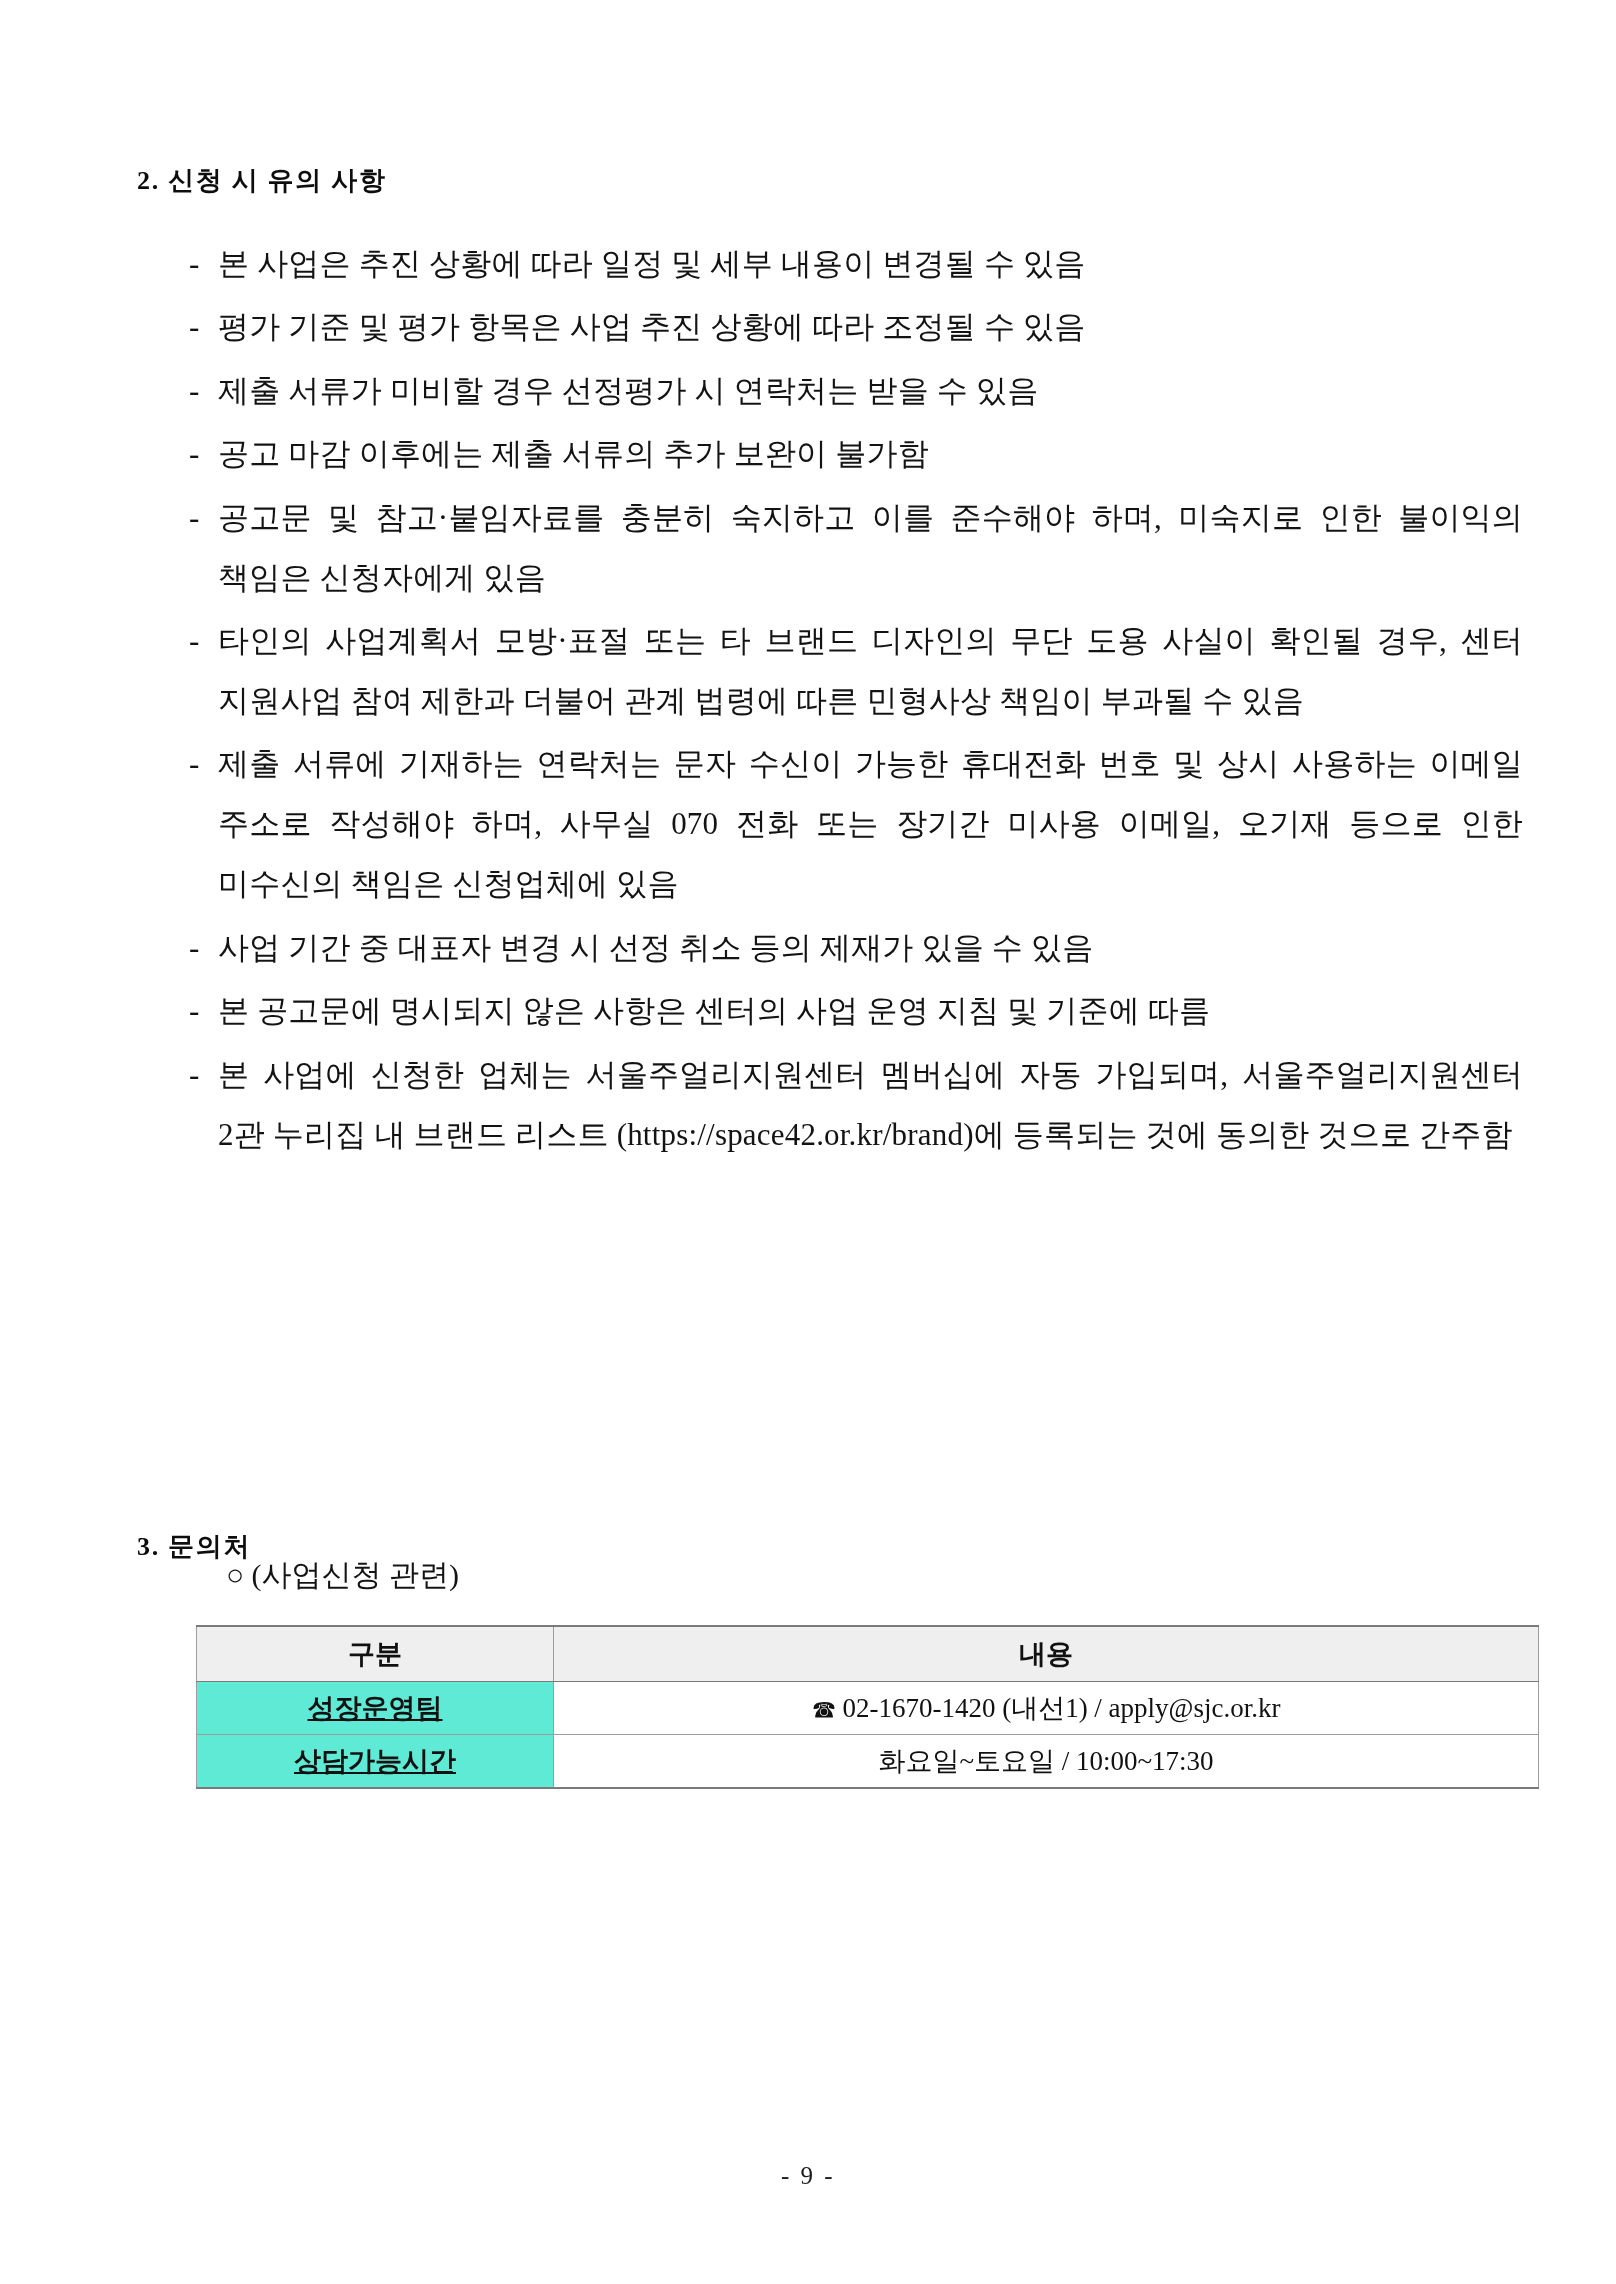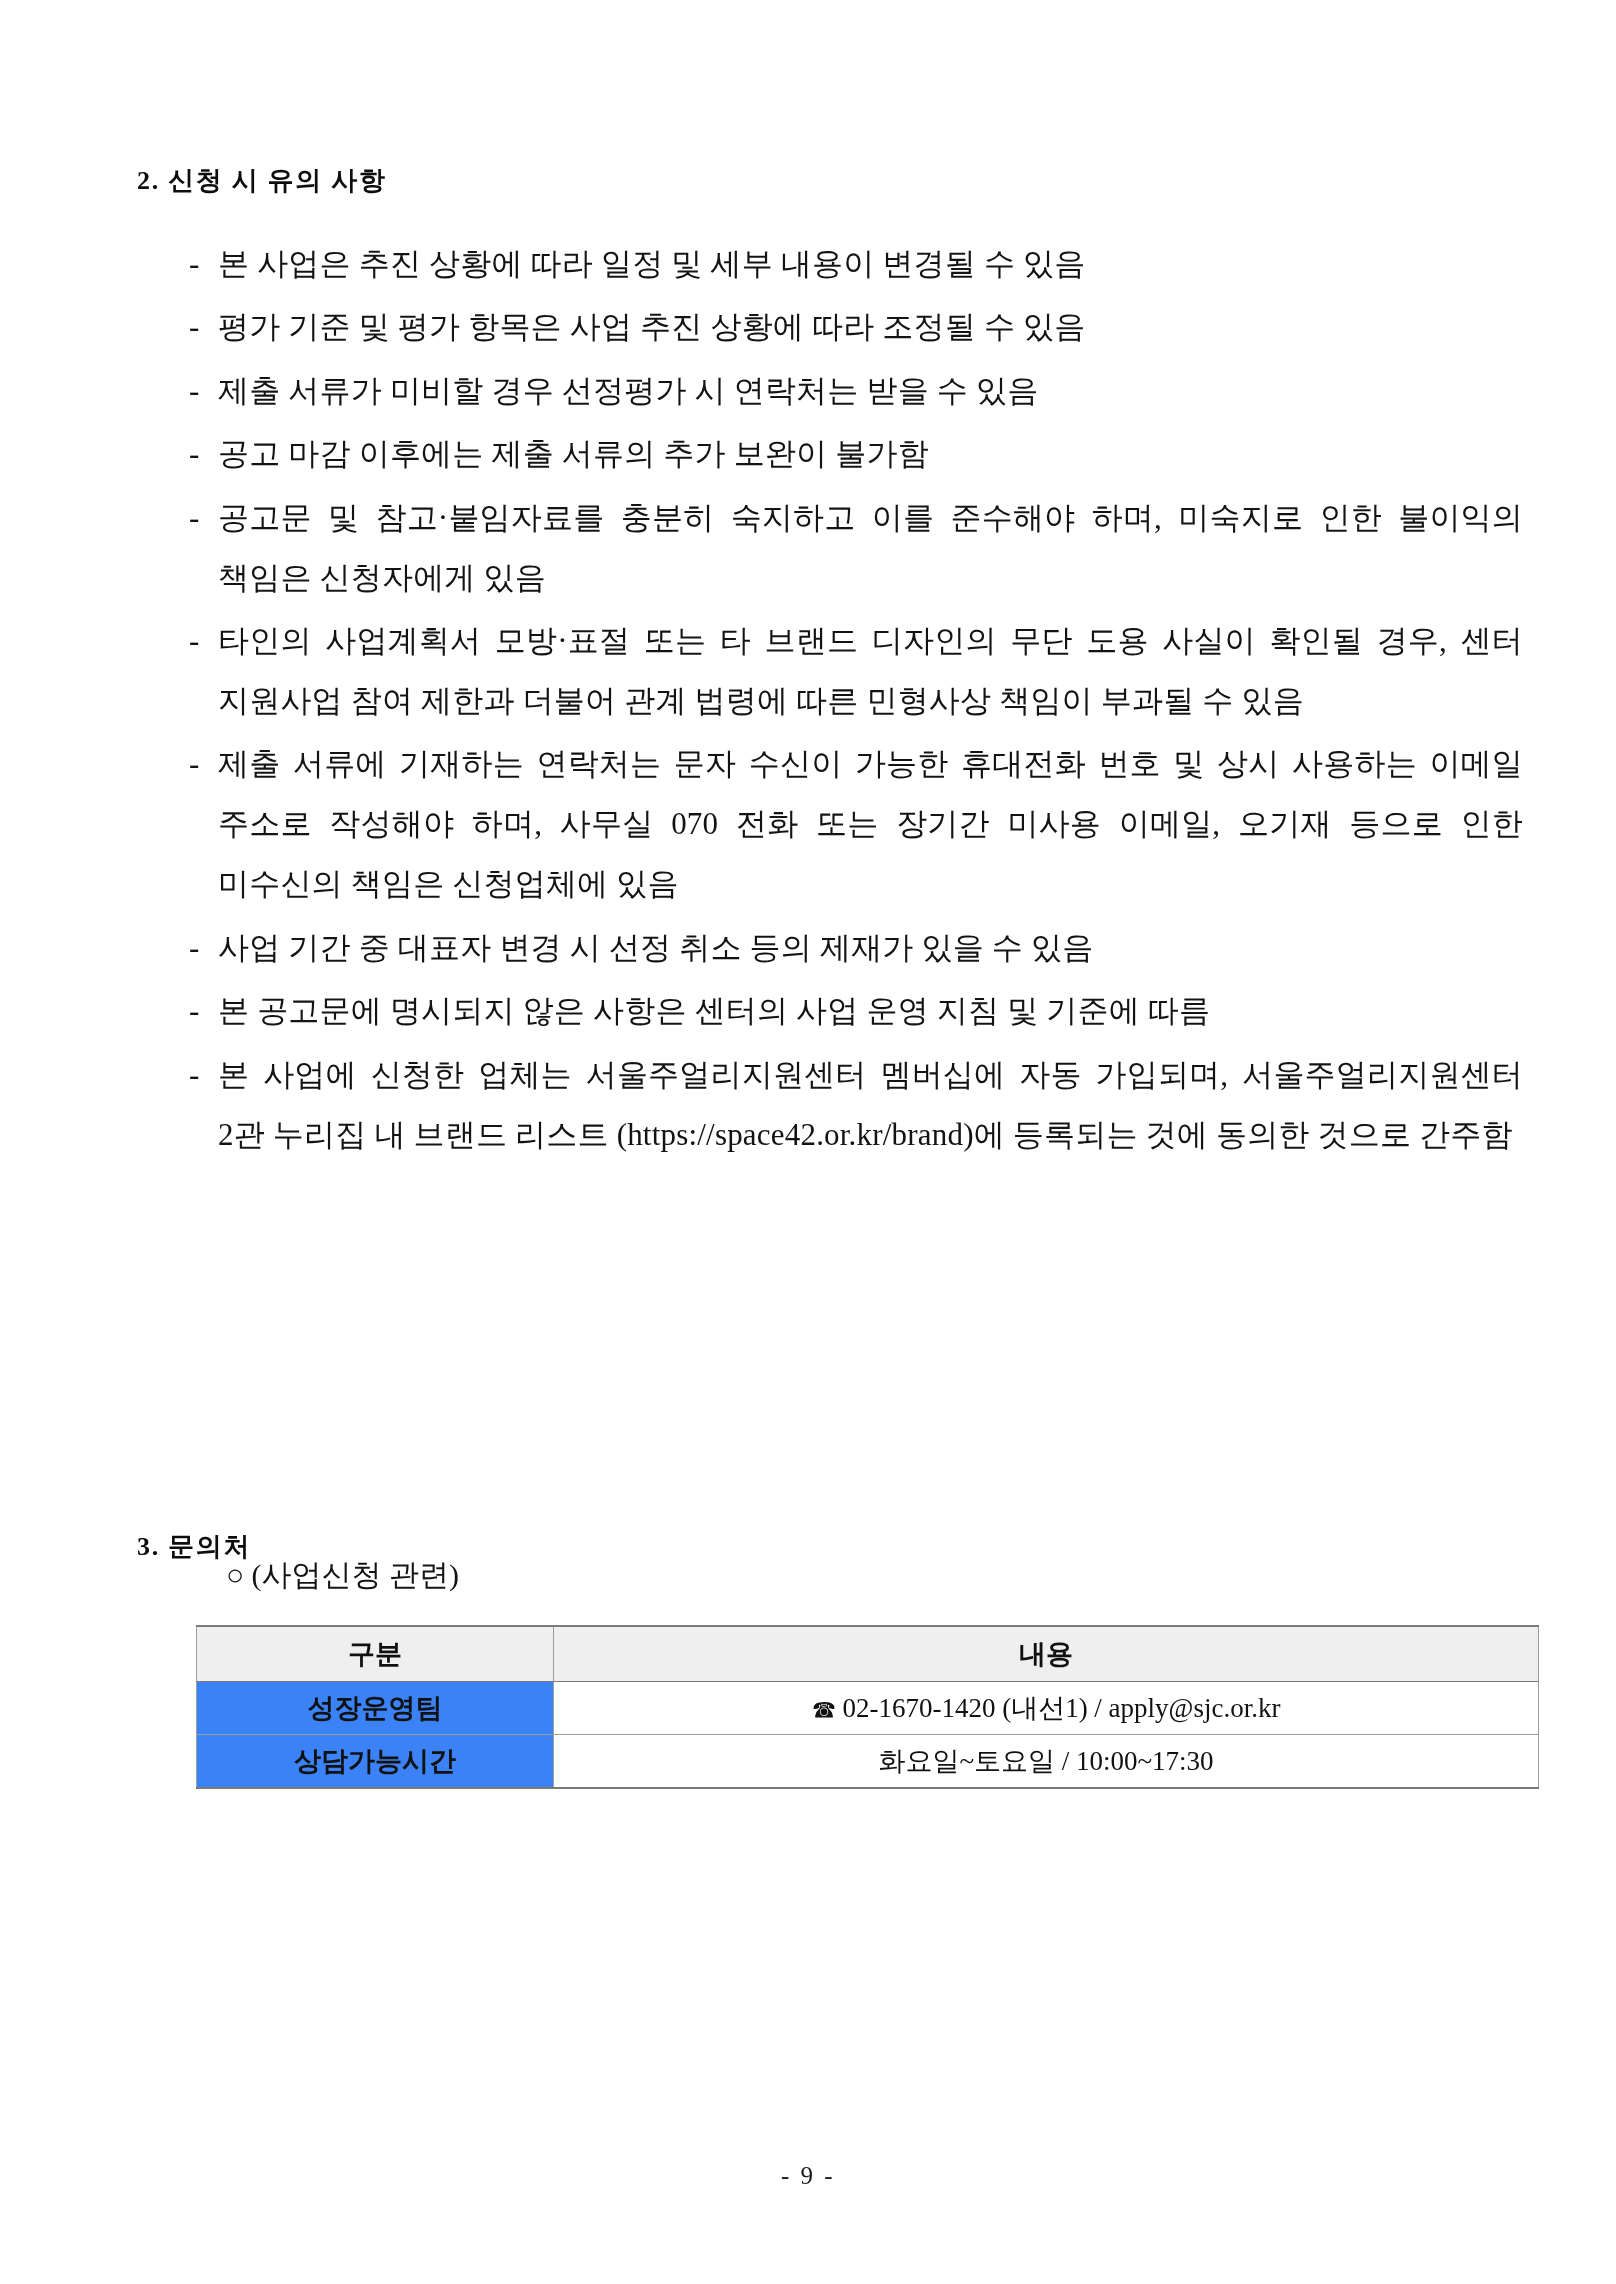--- a/index.html
+++ b/index.html
@@ -122,22 +122,23 @@
     color: #111111;
   }
   table.contact-table thead th {
     background: #efefef;
     font-weight: bold;
     border-top: 2.5px solid #7a7a7a;
     border-bottom: 1.7px solid #7a7a7a;
     height: 54px;
   }
   table.contact-table tbody th {
-    background: #3b82f6;
+    background: #5eead4;
     font-weight: bold;
+    text-decoration: underline;
   }
   table.contact-table tbody td {
     background: #ffffff;
     font-weight: normal;
   }
   table.contact-table tbody tr:last-child th,
   table.contact-table tbody tr:last-child td {
     border-bottom: 2.5px solid #7a7a7a;
   }
   .phone-icon {

